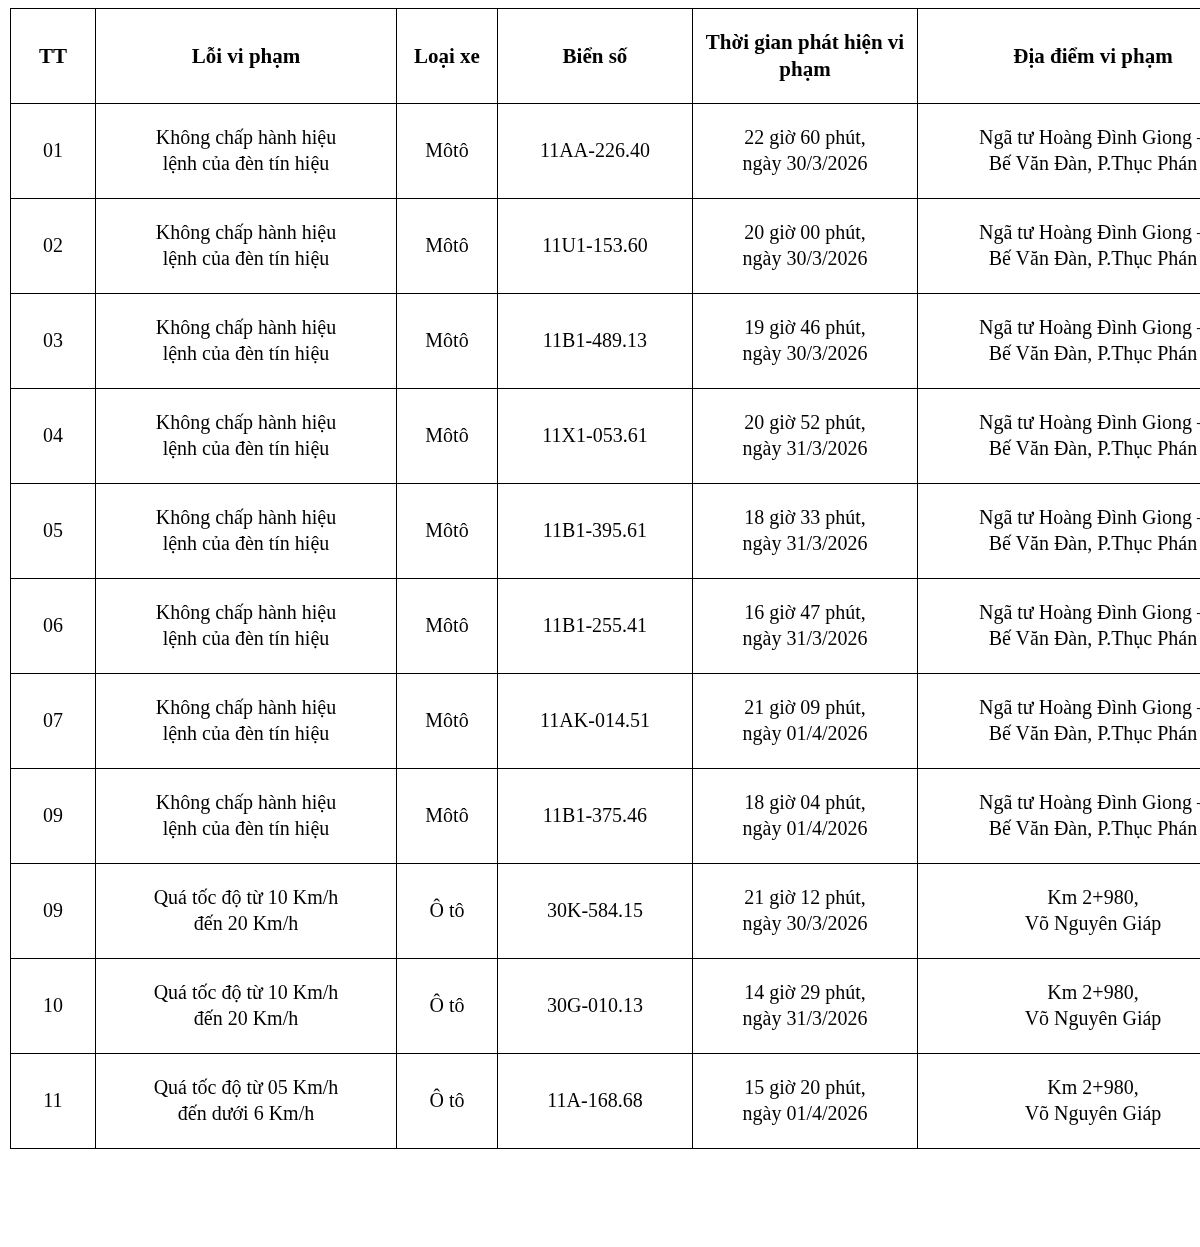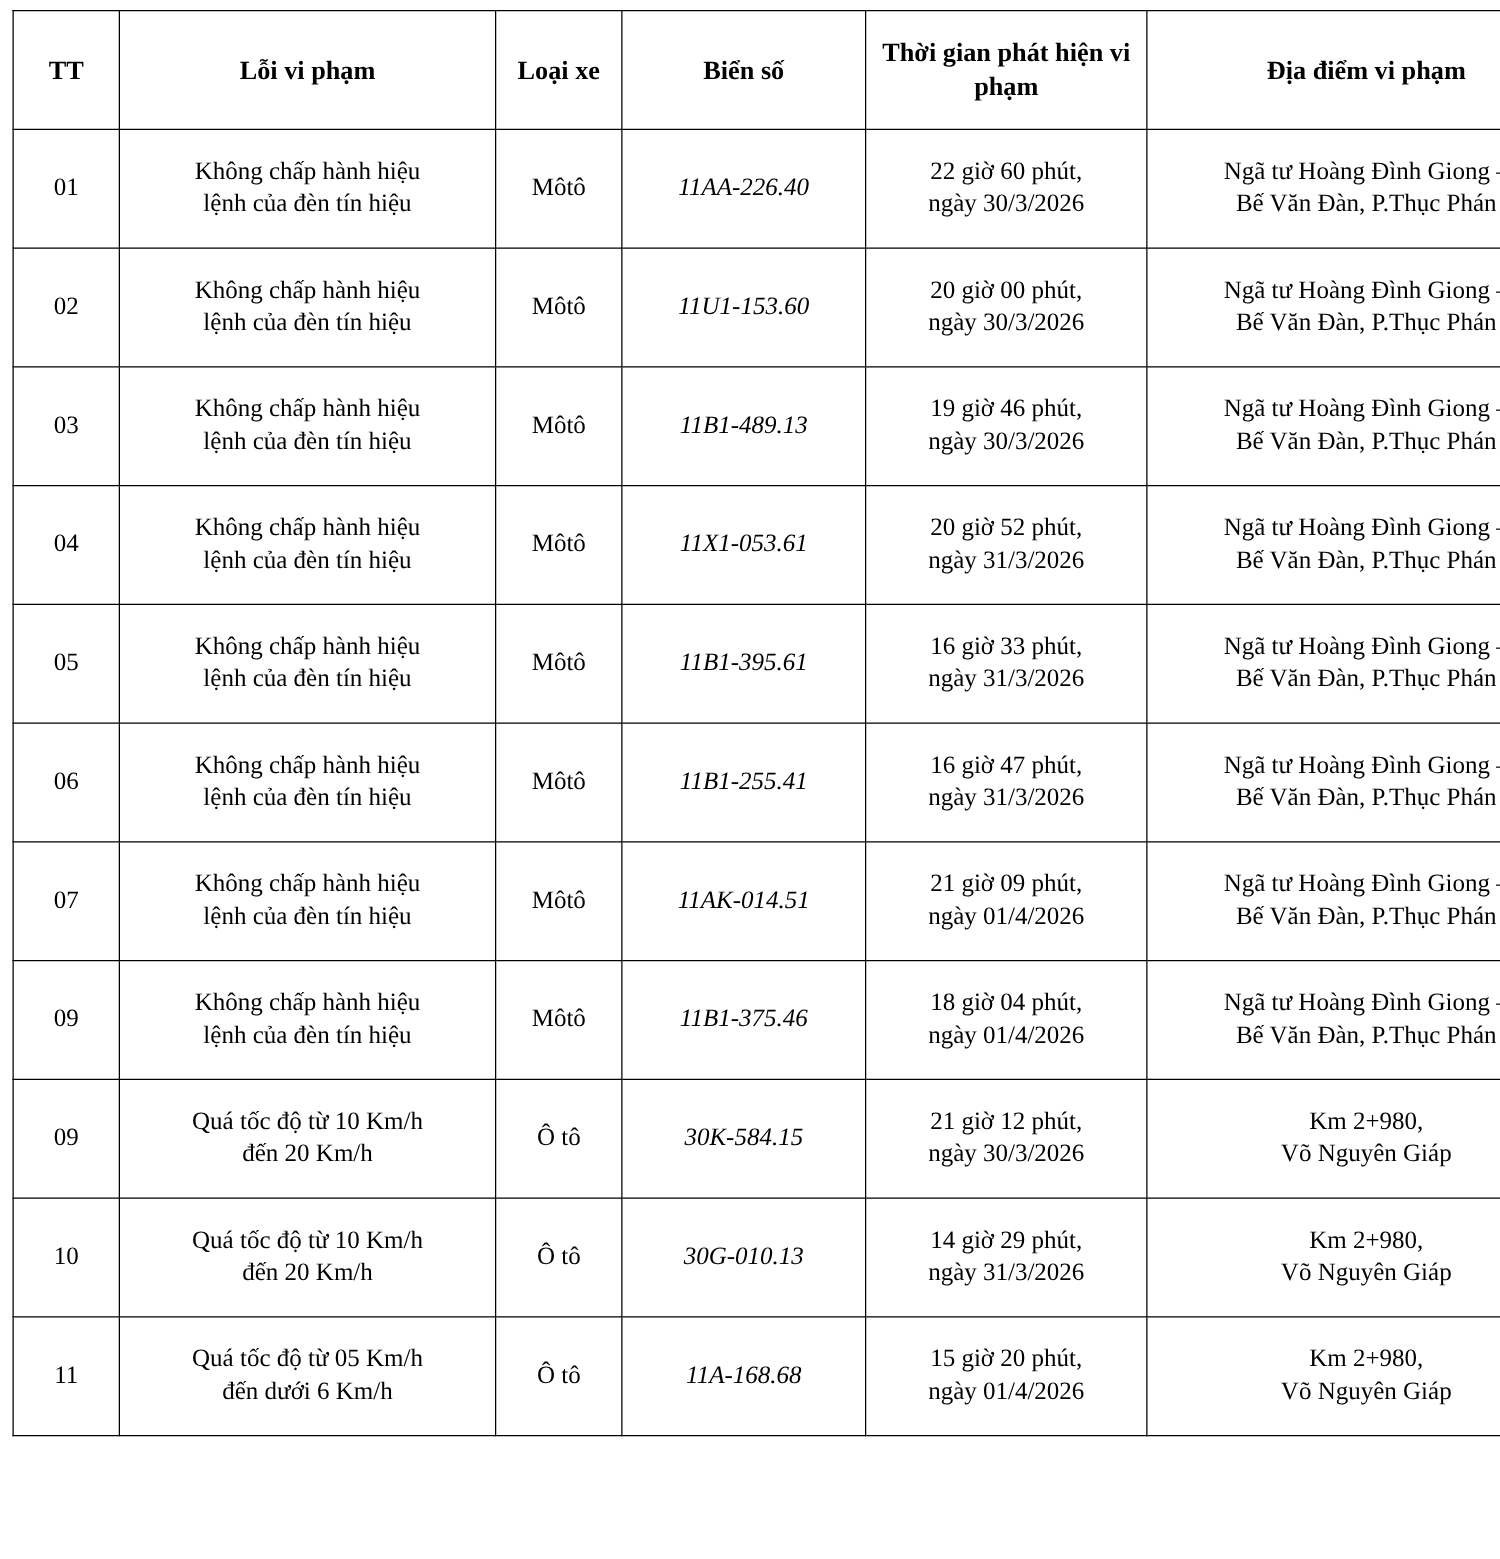--- a/index.html
+++ b/index.html
@@ -50,21 +50,21 @@
 
   th.col-loai, th.col-tt {
     text-align: left;
   }
   th.col-tt { text-align: center; }
   th.col-loai { text-align: left; padding-left: 8px; }
 
   td.cell-tt { font-size: 20px; }
   td.cell-loi { font-size: 20px; }
   td.cell-loai { font-size: 20px; }
-  td.cell-bien { font-size: 20px; font-style: italic; }
+  td.cell-bien { font-size: 20px; }
   td.cell-time { font-size: 20px; }
   td.cell-dia { font-size: 20px; }
 
   .line2 { display: block; }
 </style>
 </head>
 <body>
 
 <div class="page">
   <table class="violations">
@@ -179,21 +179,21 @@
             <span class="line2">Không chấp hành hiệu</span>
             <span class="line2">lệnh của đèn tín hiệu</span>
           </td>
           <td class="cell-loai">
             <span class="line2">Môtô</span>
           </td>
           <td class="cell-bien">
             <span class="line2">11B1-395.61</span>
           </td>
           <td class="cell-time">
-            <span class="line2">16 giờ 33 phút,</span>
+            <span class="line2">18 giờ 33 phút,</span>
             <span class="line2">ngày 31/3/2026</span>
           </td>
           <td class="cell-dia">
             <span class="line2">Ngã tư Hoàng Đình Giong –</span>
             <span class="line2">Bế Văn Đàn, P.Thục Phán</span>
           </td>
         </tr>
         <tr>
           <td class="cell-tt">
             <span class="line2">06</span>

